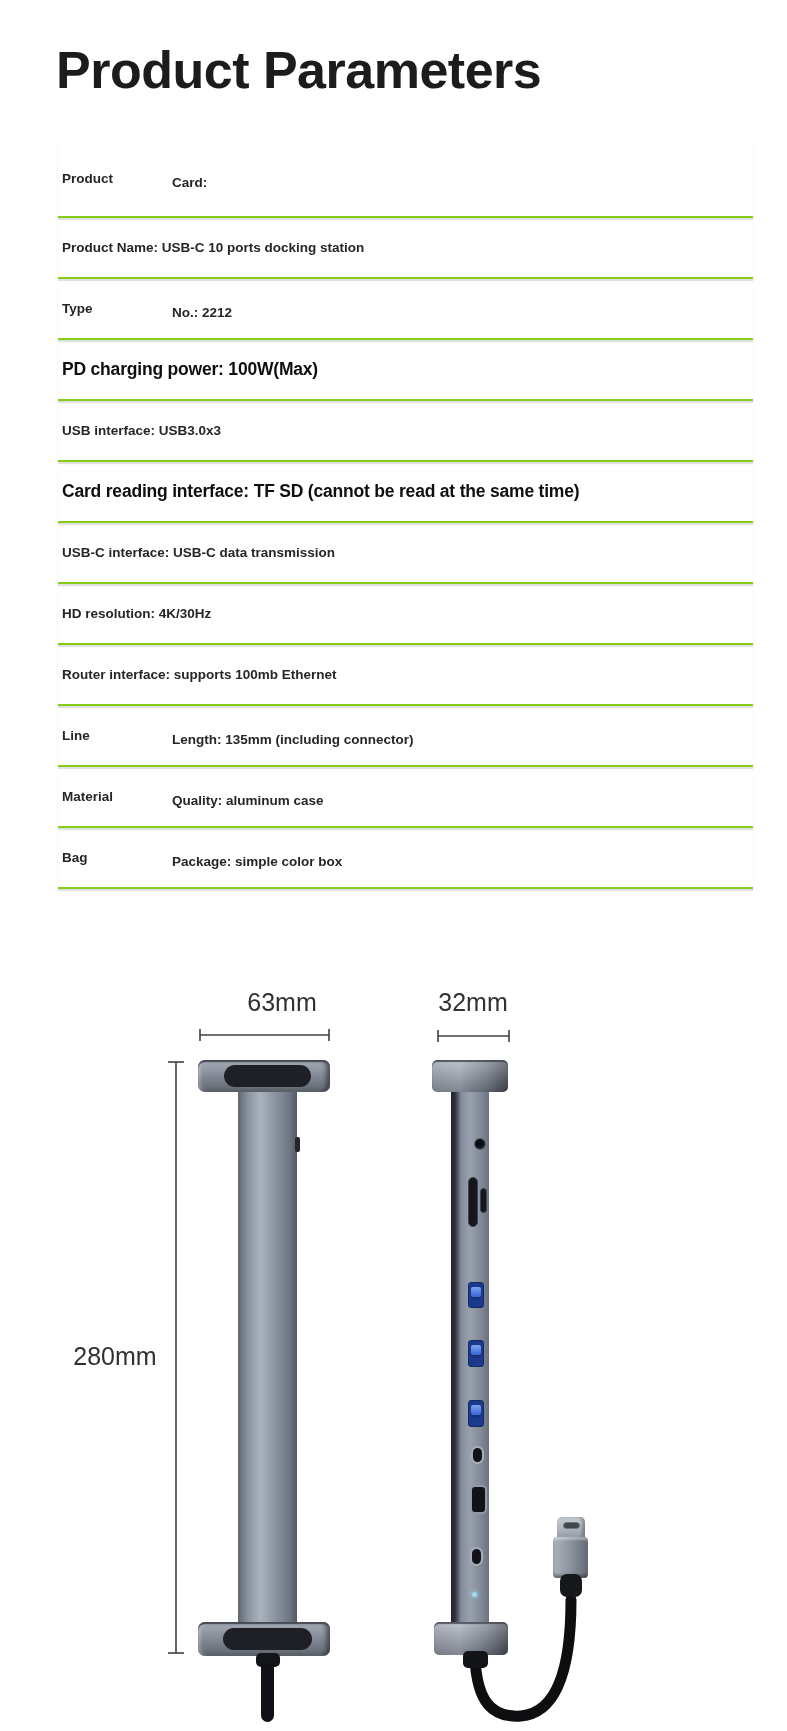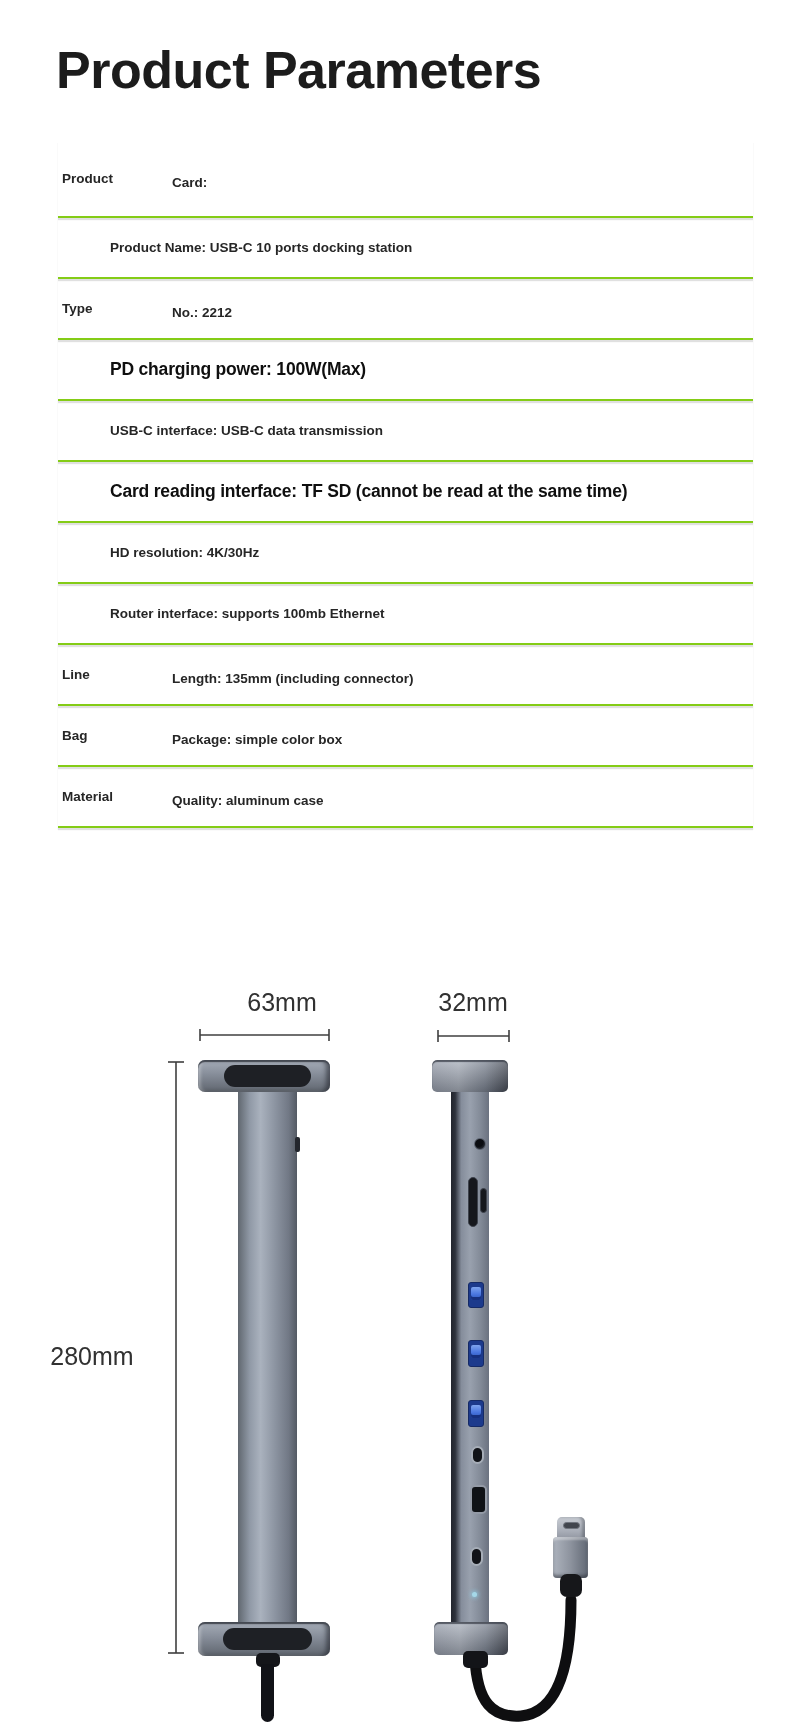--- a/index.html
+++ b/index.html
@@ -18,21 +18,21 @@
     display:flex;align-items:center;height:59px;
     border-bottom:2px solid #84cc16;box-shadow:0 2px 1px rgba(0,0,0,0.12);
     color:#262626;font-weight:700;
   }
   .row:first-child{height:75px;}
   .row.small{font-size:13.5px;}
   .row.large{font-size:17.5px;color:#0f0f0f;letter-spacing:-0.2px;align-items:center;}
   .cell{white-space:nowrap;}
   .cell.label{width:110px;padding-left:4px;flex:0 0 auto;}
   .cell.value{flex:1;margin-top:8px;}
-  .cell.full{padding-left:4px;margin-left:48px;}
+  .cell.full{padding-left:4px;}
   
   .diagram-el{position:absolute;}
   .dim-label{
     position:absolute;width:130px;text-align:center;
     font-size:25px;color:#313131;font-weight:400;
   }
   #measure-layer{position:absolute;left:0;top:0;width:787px;height:1731px;pointer-events:none;}
   
   .front-cap{
     left:198px;width:132px;height:32px;border-radius:7px;
@@ -112,42 +112,45 @@
       <div class="cell full">Product Name: USB-C 10 ports docking station</div>
     </div>
     <div class="row small">
       <div class="cell label">Type</div>
       <div class="cell value">No.: 2212</div>
     </div>
     <div class="row large">
       <div class="cell full">PD charging power: 100W(Max)</div>
     </div>
     <div class="row small">
-      <div class="cell full">USB-C interface: USB-C data transmission</div>
+      <div class="cell full">USB interface: USB3.0x3</div>
     </div>
     <div class="row large">
       <div class="cell full">Card reading interface: TF SD (cannot be read at the same time)</div>
     </div>
     <div class="row small">
+      <div class="cell full">USB-C interface: USB-C data transmission</div>
+    </div>
+    <div class="row small">
       <div class="cell full">HD resolution: 4K/30Hz</div>
     </div>
     <div class="row small">
       <div class="cell full">Router interface: supports 100mb Ethernet</div>
     </div>
     <div class="row small">
       <div class="cell label">Line</div>
       <div class="cell value">Length: 135mm (including connector)</div>
     </div>
     <div class="row small">
+      <div class="cell label">Material</div>
+      <div class="cell value">Quality: aluminum case</div>
+    </div>
+    <div class="row small">
       <div class="cell label">Bag</div>
       <div class="cell value">Package: simple color box</div>
-    </div>
-    <div class="row small">
-      <div class="cell label">Material</div>
-      <div class="cell value">Quality: aluminum case</div>
     </div>
   </div>
 
 <div>
 
   <svg id="measure-layer" viewBox="0 0 787 1731" xmlns="http://www.w3.org/2000/svg">
     <g stroke="#3f3f3f" stroke-width="1.6">
       <line x1="200" y1="1035" x2="329" y2="1035"></line>
       <line x1="200" y1="1029" x2="200" y2="1041"></line>
       <line x1="329" y1="1029" x2="329" y2="1041"></line>
@@ -160,21 +163,21 @@
     <g stroke="#3f3f3f" stroke-width="1.6">
       <line x1="176" y1="1062" x2="176" y2="1653"></line>
       <line x1="168" y1="1062" x2="184" y2="1062"></line>
       <line x1="168" y1="1653" x2="184" y2="1653"></line>
     </g>
     <path d="M 475 1658 C 477 1703 493 1718 521 1716 C 555 1713 571 1674 571 1600" fill="none" stroke="#0e0e10" stroke-width="11" stroke-linecap="round"></path>
   </svg>
 
   <div class="dim-label" style="left:217px;top:988px;">63mm</div>
   <div class="dim-label" style="left:408px;top:988px;">32mm</div>
-  <div class="dim-label" style="left:27px;top:1342px;">280mm</div>
+  <div class="dim-label" style="left:50px;top:1342px;">280mm</div>
 
   <div>
     <div class="diagram-el front-body"></div>
     <div class="diagram-el front-button"></div>
     <div class="diagram-el front-cap top"></div>
     <div class="diagram-el front-pad top"></div>
     <div class="diagram-el front-cap bottom"></div>
     <div class="diagram-el front-pad bottom"></div>
     <div class="diagram-el front-ferrule"></div>
     <div class="diagram-el front-cable"></div>

